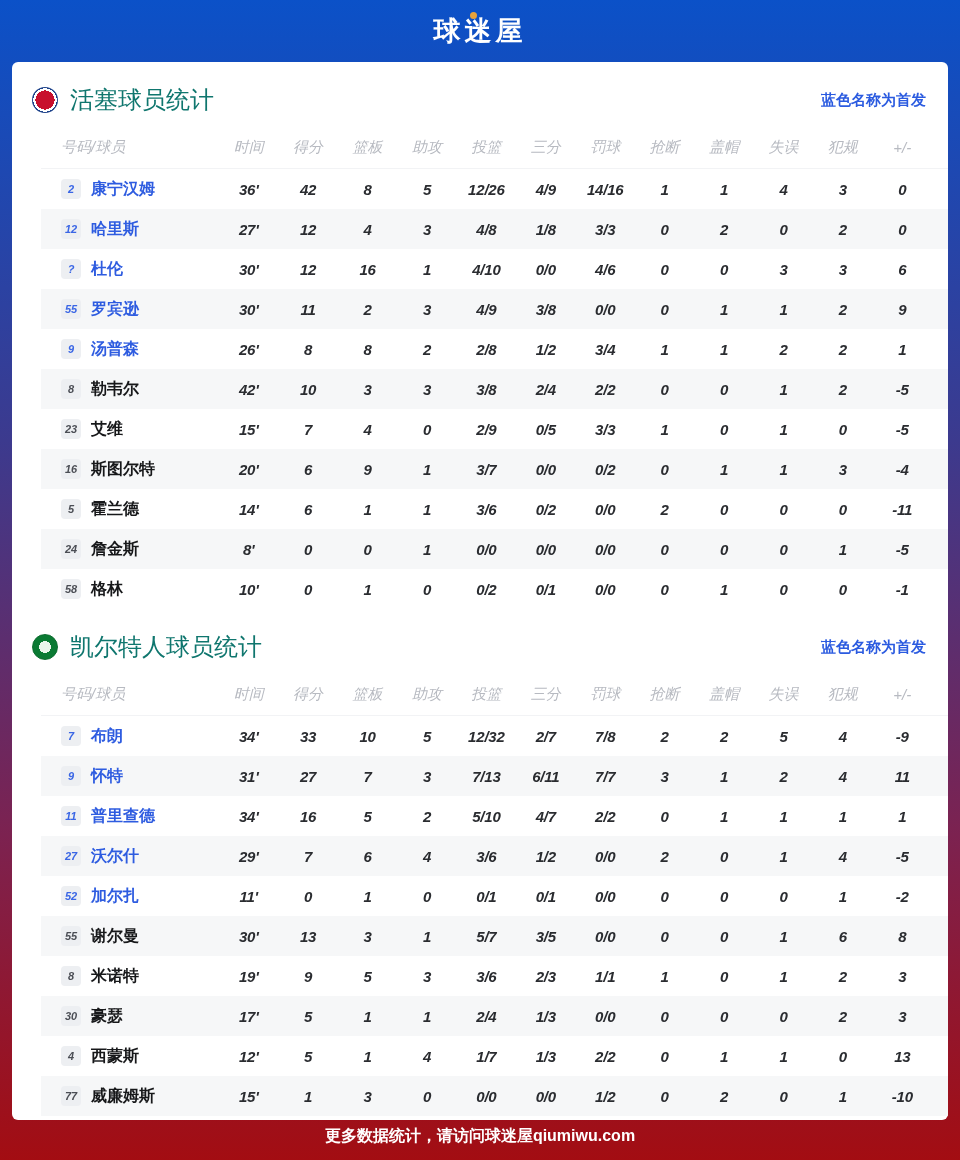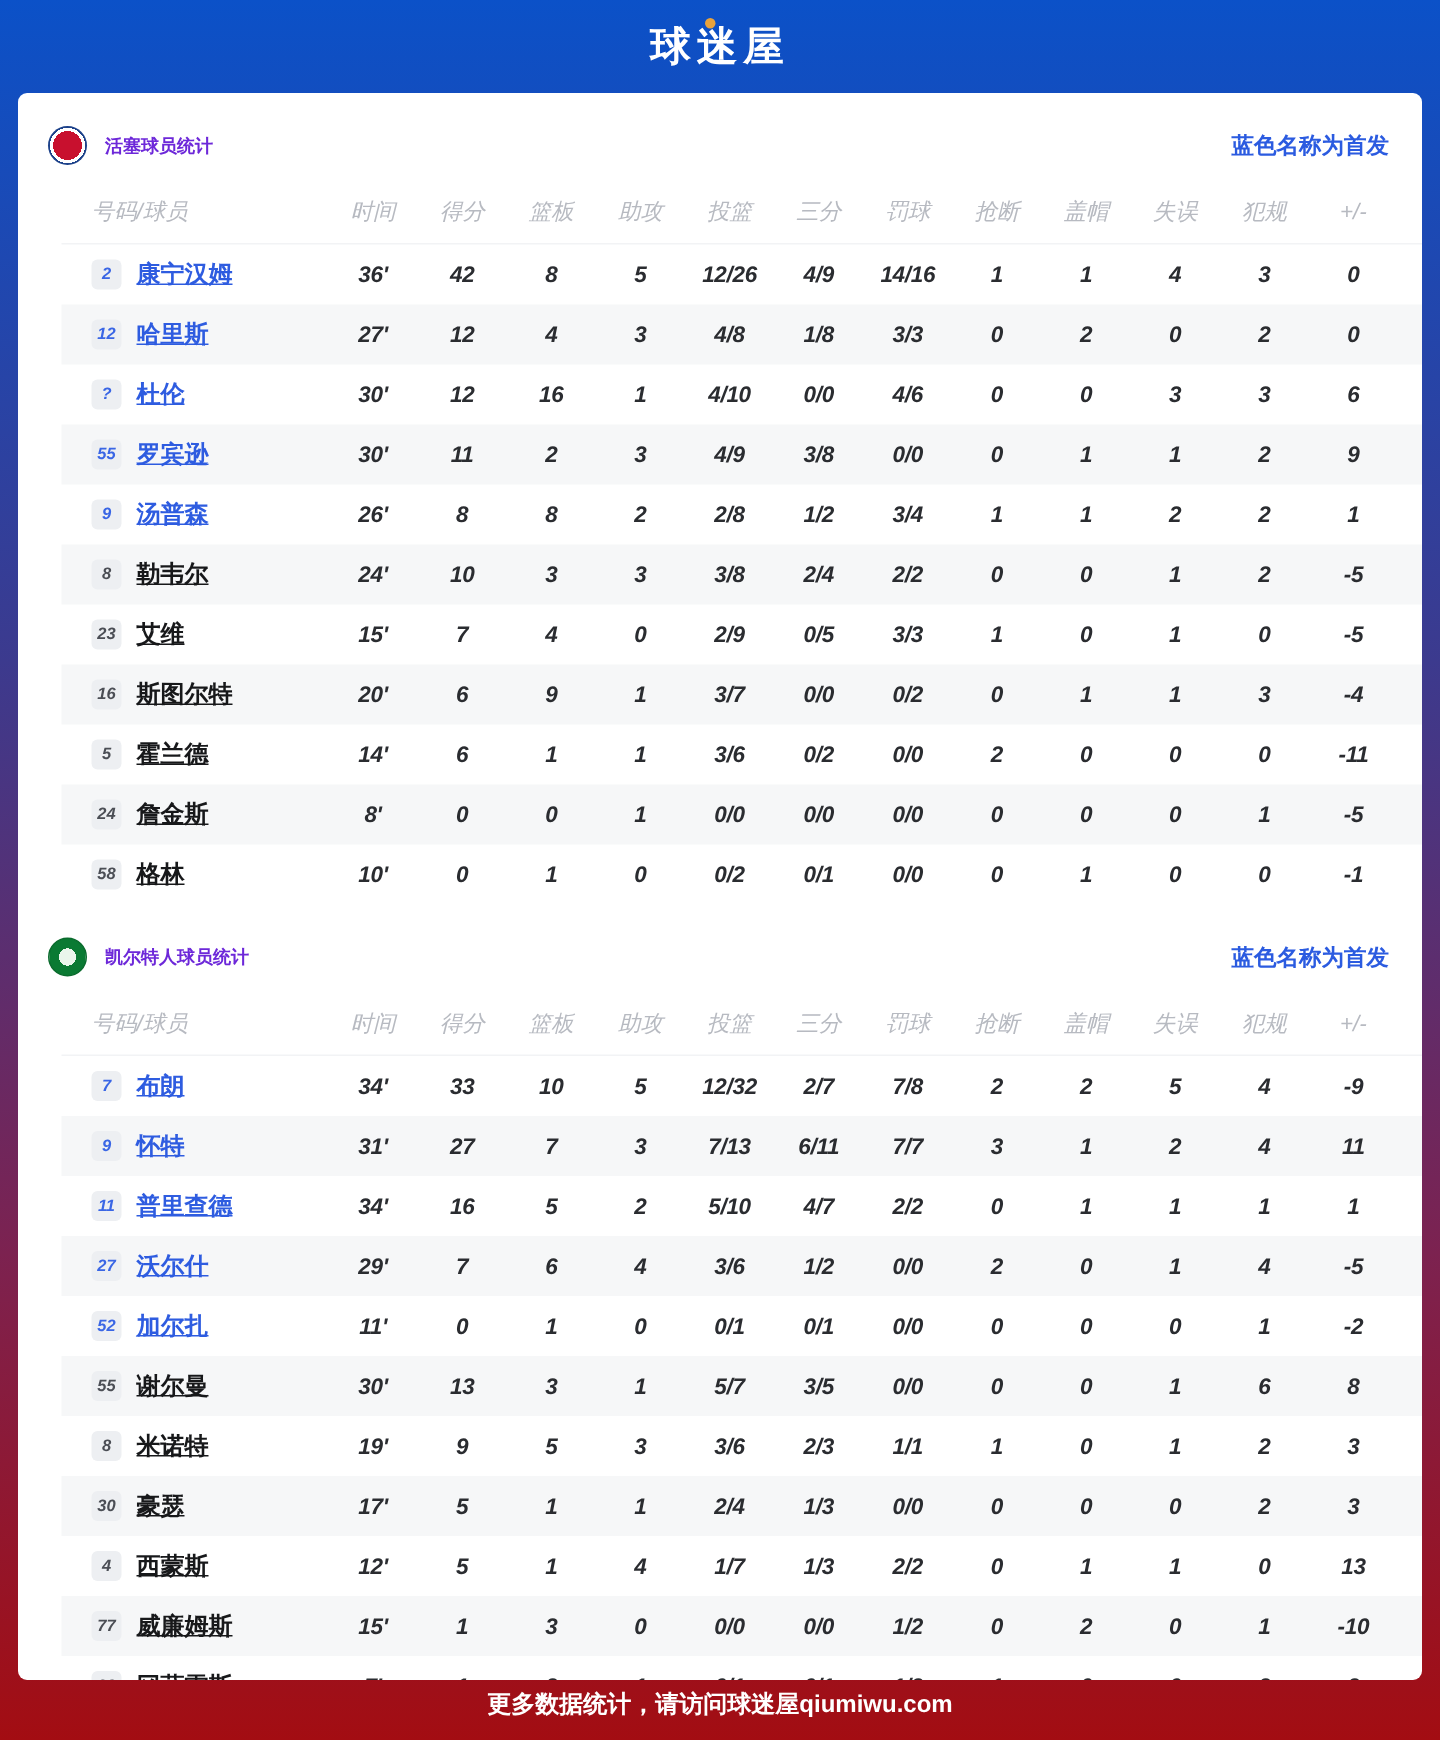--- a/index.html
+++ b/index.html
@@ -12,34 +12,34 @@
   .logo{position:relative;color:#fff;font-size:27px;font-weight:bold;letter-spacing:4px;}
   .logo-dot{position:absolute;top:-1px;left:50%;margin-left:-10px;width:7px;height:7px;border-radius:50%;background:#e9a23b;}
   .card{
     position:absolute;left:12px;right:12px;top:62px;height:1058px;
     background:#ffffff;border-radius:6px;overflow:hidden;
   }
   .section-head{display:flex;align-items:center;padding:22px 22px 10px 20px;}
   .team-logo{width:26px;height:26px;border-radius:50%;margin-right:12px;flex:0 0 auto;box-sizing:border-box;}
   .team-logo.pistons{background:radial-gradient(circle,#c8102e 0 52%,#ffffff 52% 64%,#1d428a 64% 100%);}
   .team-logo.celtics{background:radial-gradient(circle,#eaf6ec 0 34%,#0a7a33 34% 100%);border:1px solid #0a6b2d;}
-  .table-title{font-size:12px;font-weight:bold;color:#6d28d9;flex:1;}
+  .table-title{font-size:24px;font-weight:normal;color:#0f766e;flex:1;}
   .legend{font-size:15px;font-weight:600;color:#2b5be0;}
   .grid-row{display:grid;grid-template-columns:158px repeat(12,1fr);align-items:center;height:40px;padding:0 16px 0 20px;margin-left:29px;}
   .head-row{height:42px;border-bottom:1px solid #f2f3f5;}
   .cell{text-align:center;font-size:15px;}
   .cell.head{color:#b7bac1;font-style:italic;font-weight:500;}
   .cell.first{text-align:left;}
   .row.alt{background:#f6f7f8;}
   .cell.stat{color:#2a2c30;font-style:italic;font-weight:600;letter-spacing:-0.2px;}
   .player-cell{display:flex;align-items:center;gap:10px;}
   .badge{min-width:20px;height:20px;padding:0 2px;border-radius:4px;background:#edeff2;
     display:flex;align-items:center;justify-content:center;
     font-size:11px;font-style:italic;font-weight:bold;color:#4b4e55;box-sizing:border-box;}
-  .player-name{font-size:16px;font-weight:600;color:#17181a;text-decoration:underline;}
+  .player-name{font-size:16px;font-weight:600;color:#17181a;}
   .starter .player-name{color:#2e5ce0;}
   .starter .badge{color:#3a66e5;}
   .app-footer{position:absolute;left:0;right:0;bottom:0;height:48px;display:flex;align-items:center;justify-content:center;}
   .footer-text{color:#ffffff;font-size:16px;font-weight:bold;}
 </style>
 </head>
 <body>
 
 <header class="app-header">
   <div class="logo">
@@ -160,21 +160,21 @@
             <div class="cell stat">1</div>
             <div class="cell stat">2</div>
             <div class="cell stat">2</div>
             <div class="cell stat">1</div>
           </div>
           <div class="grid-row row alt">
             <div class="cell first player-cell">
               <span class="badge">8</span>
               <span class="player-name">勒韦尔</span>
             </div>
-            <div class="cell stat">24'</div>
+            <div class="cell stat">42'</div>
             <div class="cell stat">10</div>
             <div class="cell stat">3</div>
             <div class="cell stat">3</div>
             <div class="cell stat">3/8</div>
             <div class="cell stat">2/4</div>
             <div class="cell stat">2/2</div>
             <div class="cell stat">0</div>
             <div class="cell stat">0</div>
             <div class="cell stat">1</div>
             <div class="cell stat">2</div>

